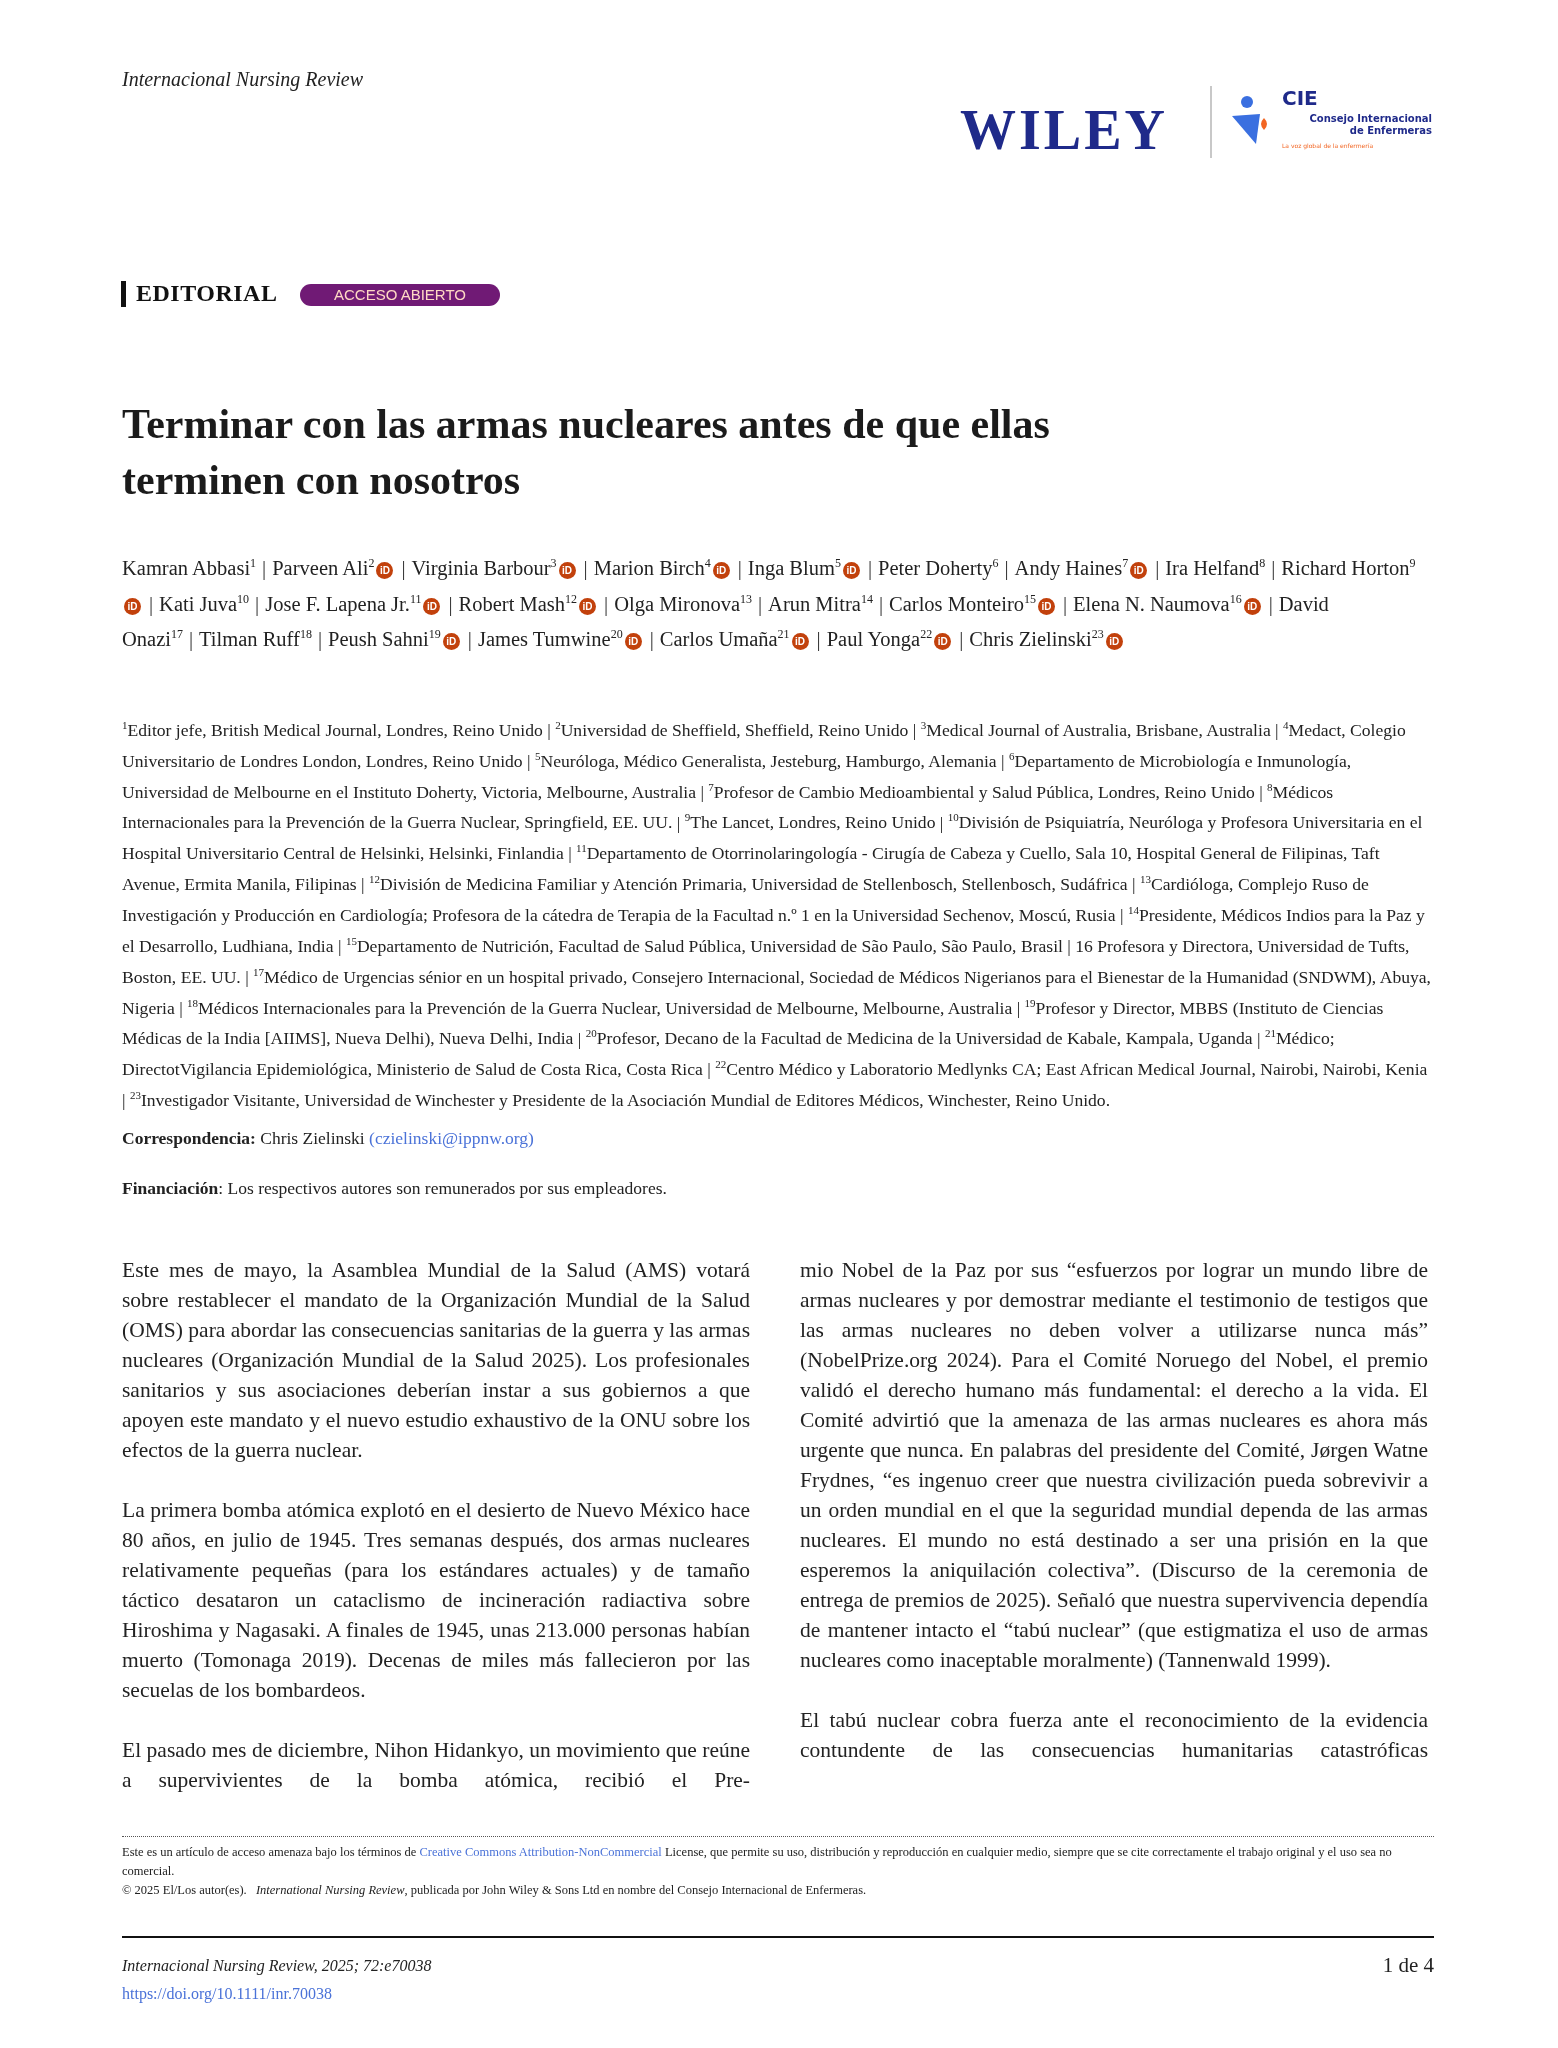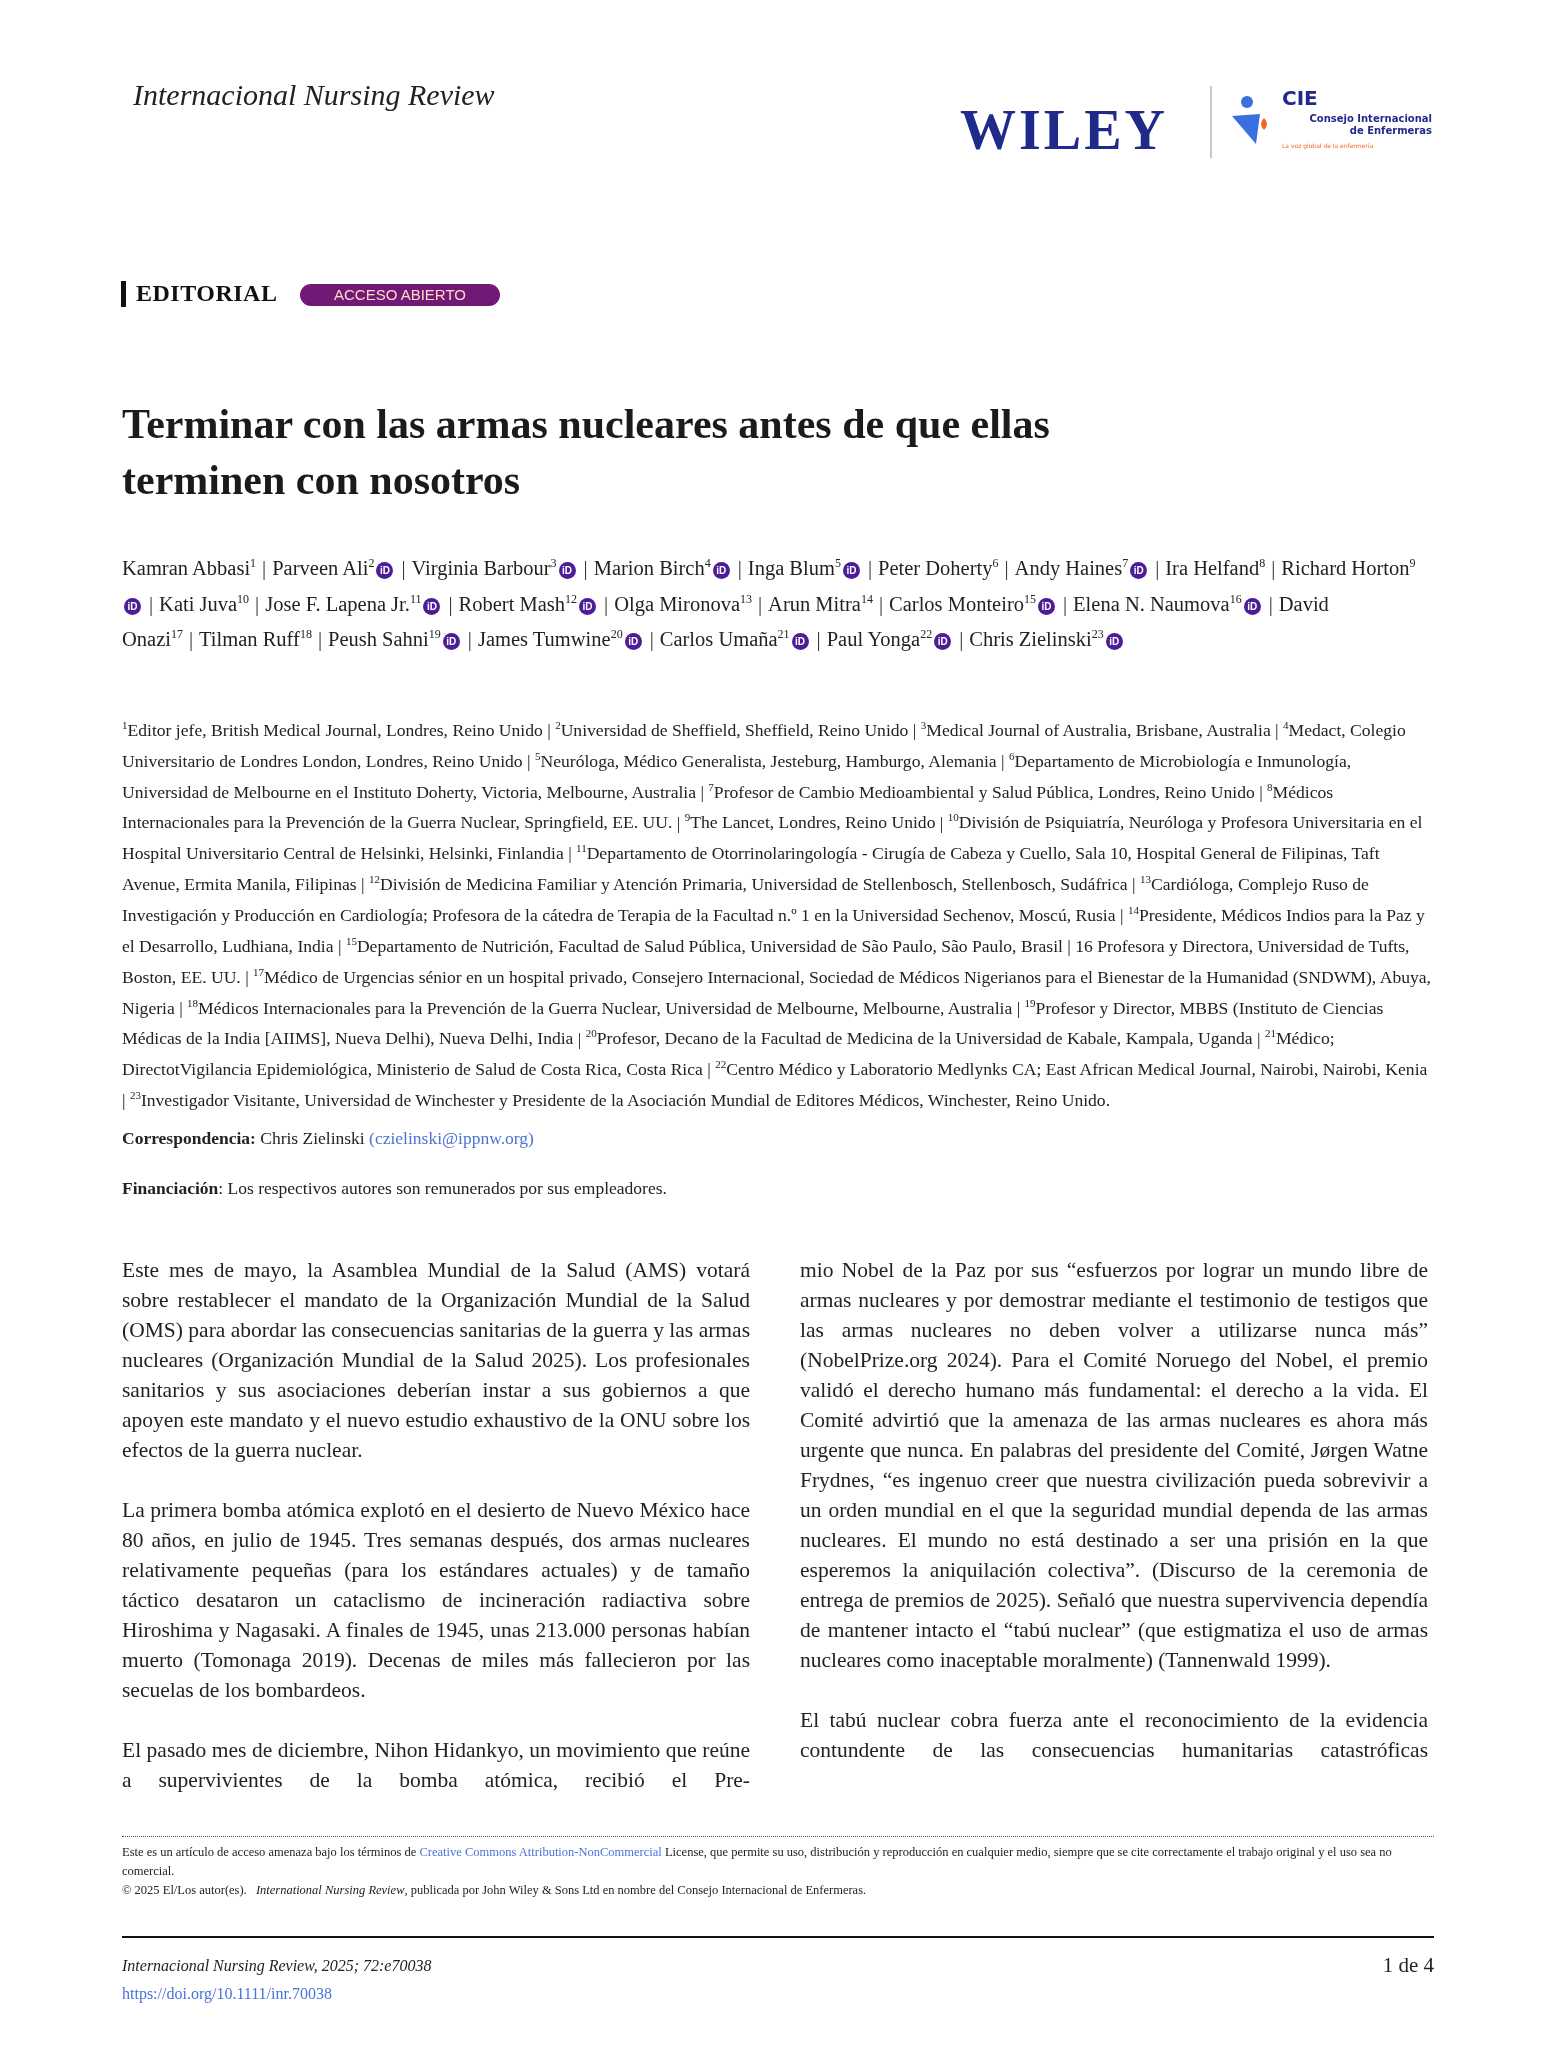--- a/index.html
+++ b/index.html
@@ -1,20 +1,20 @@
 <!DOCTYPE html>
 <html><head>
 <meta charset="utf-8">
 <style>
   html, body { margin: 0; padding: 0; background: #ffffff; }
   body { width: 1558px; height: 2048px; position: relative; overflow: hidden;
          font-family: "Liberation Serif", "DejaVu Serif", serif; color: #1a1a1a; }
   .abs { position: absolute; }
 
-  .journal-name { left: 122px; top: 78px; font-size: 30px; font-style: italic; color: #222; margin-left: 11px; }
+  .journal-name { left: 122px; top: 68px; font-size: 20px; font-style: italic; color: #222; }
 
   .logos { left: 960px; top: 80px; width: 460px; height: 90px; text-align: right; }
   .wiley { position: absolute; left: 0; top: 18px; font-family: "Liberation Serif", serif;
            font-size: 56px; letter-spacing: 3px; color: #1f2a8a; font-weight: 700; }
   .logo-divider { position: absolute; left: 250px; top: 6px; width: 2px; height: 72px; background: #c8c8c8; }
   .cie-mark { position: absolute; left: 270px; top: 14px; width: 50px; height: 62px; }
   .cie-title { position: absolute; left: 322px; top: 6px; font-family: "DejaVu Sans", sans-serif;
                font-size: 20px; font-weight: 700; color: #1f2a8a; }
   .cie-sub { position: absolute; left: 322px; top: 33px; font-family: "DejaVu Sans", sans-serif;
              font-size: 10px; font-weight: 700; color: #1f2a8a; line-height: 12px; width: 150px; }
@@ -23,21 +23,21 @@
 
   .section-bar { left: 121px; top: 281px; width: 5px; height: 26px; background: #111; }
   .section-label { left: 136px; top: 280px; font-size: 24px; font-weight: 700; letter-spacing: 0.5px; color: #111; }
   .oa-badge { left: 300px; top: 284px; width: 200px; height: 22px; border-radius: 11px; background: #701a75;
               color: #ffd9c4; font-family: "Liberation Sans", sans-serif; font-size: 15px; text-align: center; line-height: 22px; }
 
   .article-title { left: 122px; top: 396px; width: 1200px; font-size: 42px; font-weight: 700; line-height: 56px; color: #1b1b1b; }
 
   .authors { left: 122px; top: 548px; width: 1310px; font-size: 20.5px; line-height: 31px; color: #222; }
   .authors sup { font-size: 12px; }
-  .orcid { display: inline-block; width: 17px; height: 17px; border-radius: 50%; background: #4c1d95; color: #fff;
+  .orcid { display: inline-block; width: 17px; height: 17px; border-radius: 50%; background: #c2410c; color: #fff;
            font-family: "Liberation Sans", sans-serif; font-size: 10px; font-weight: 700; line-height: 17px; text-align: center;
            vertical-align: 1px; margin: 0 2px; }
   .sep { color: #333; margin: 0 6px; }
 
   .affils { left: 122px; top: 712px; width: 1310px; font-size: 17.6px; line-height: 26px; color: #222; }
   .affils sup { font-size: 11px; }
 
   .corr { left: 122px; top: 1128px; font-size: 17.5px; color: #222; }
   .corr b { font-weight: 700; }
   .link { color: #4a72d8; }

